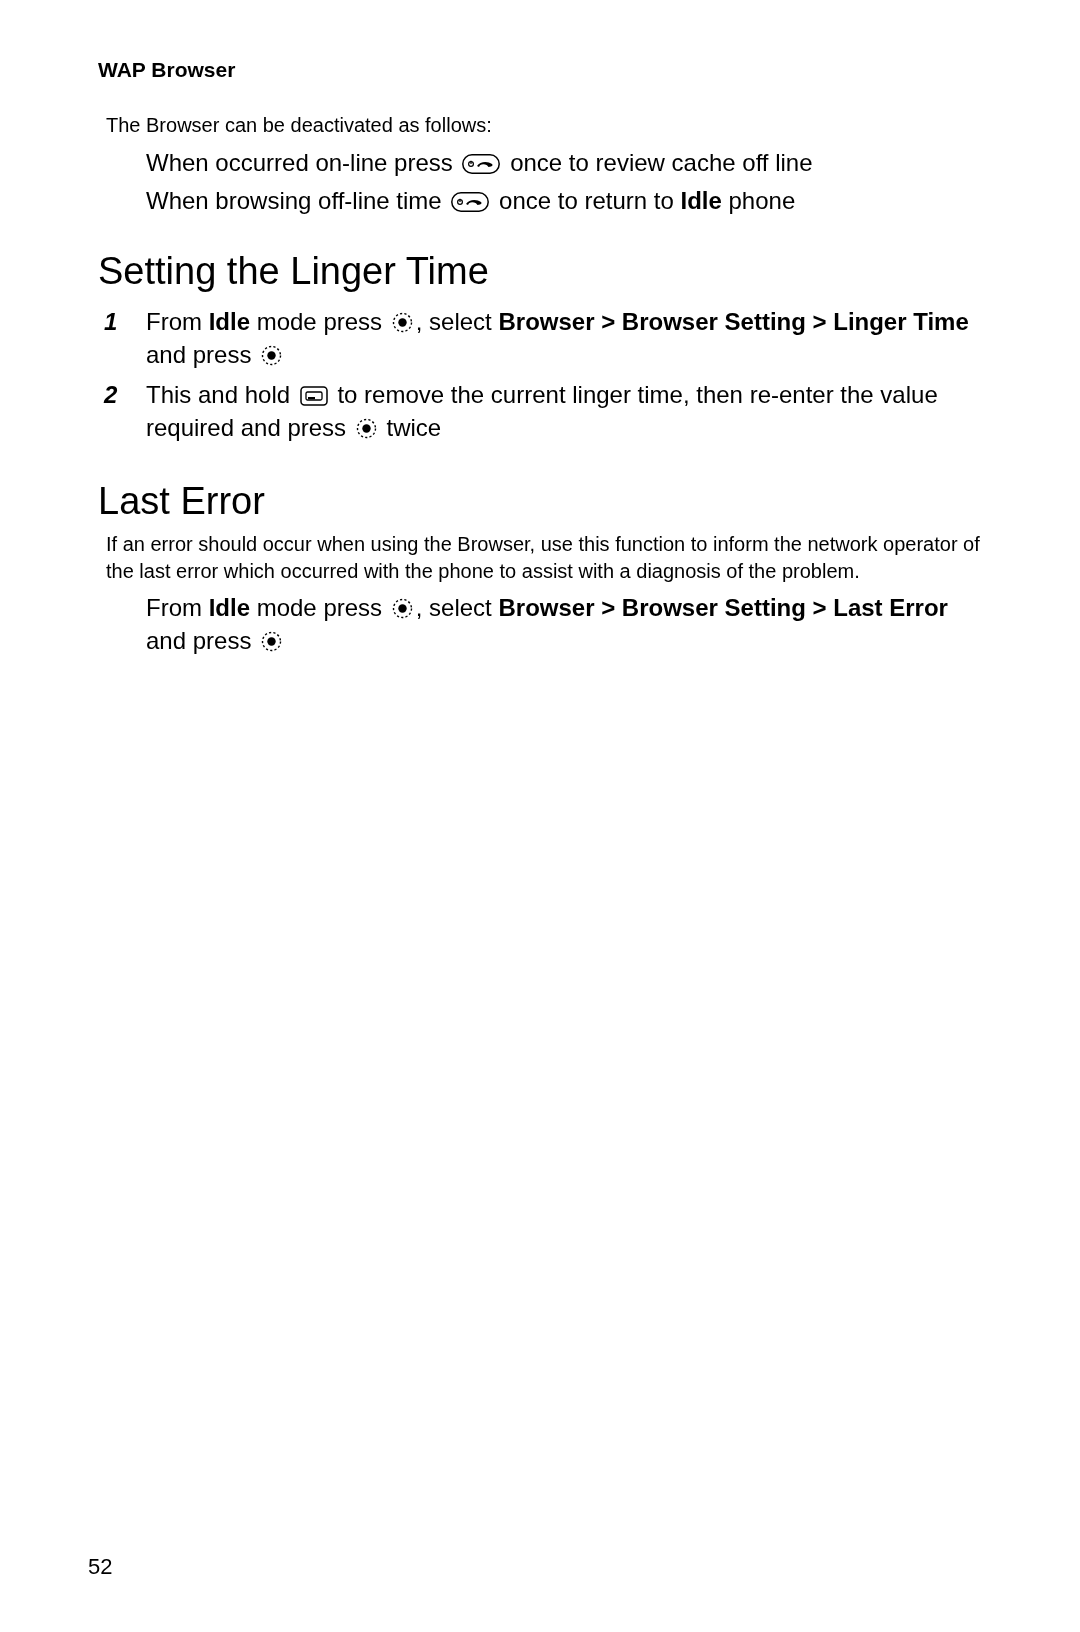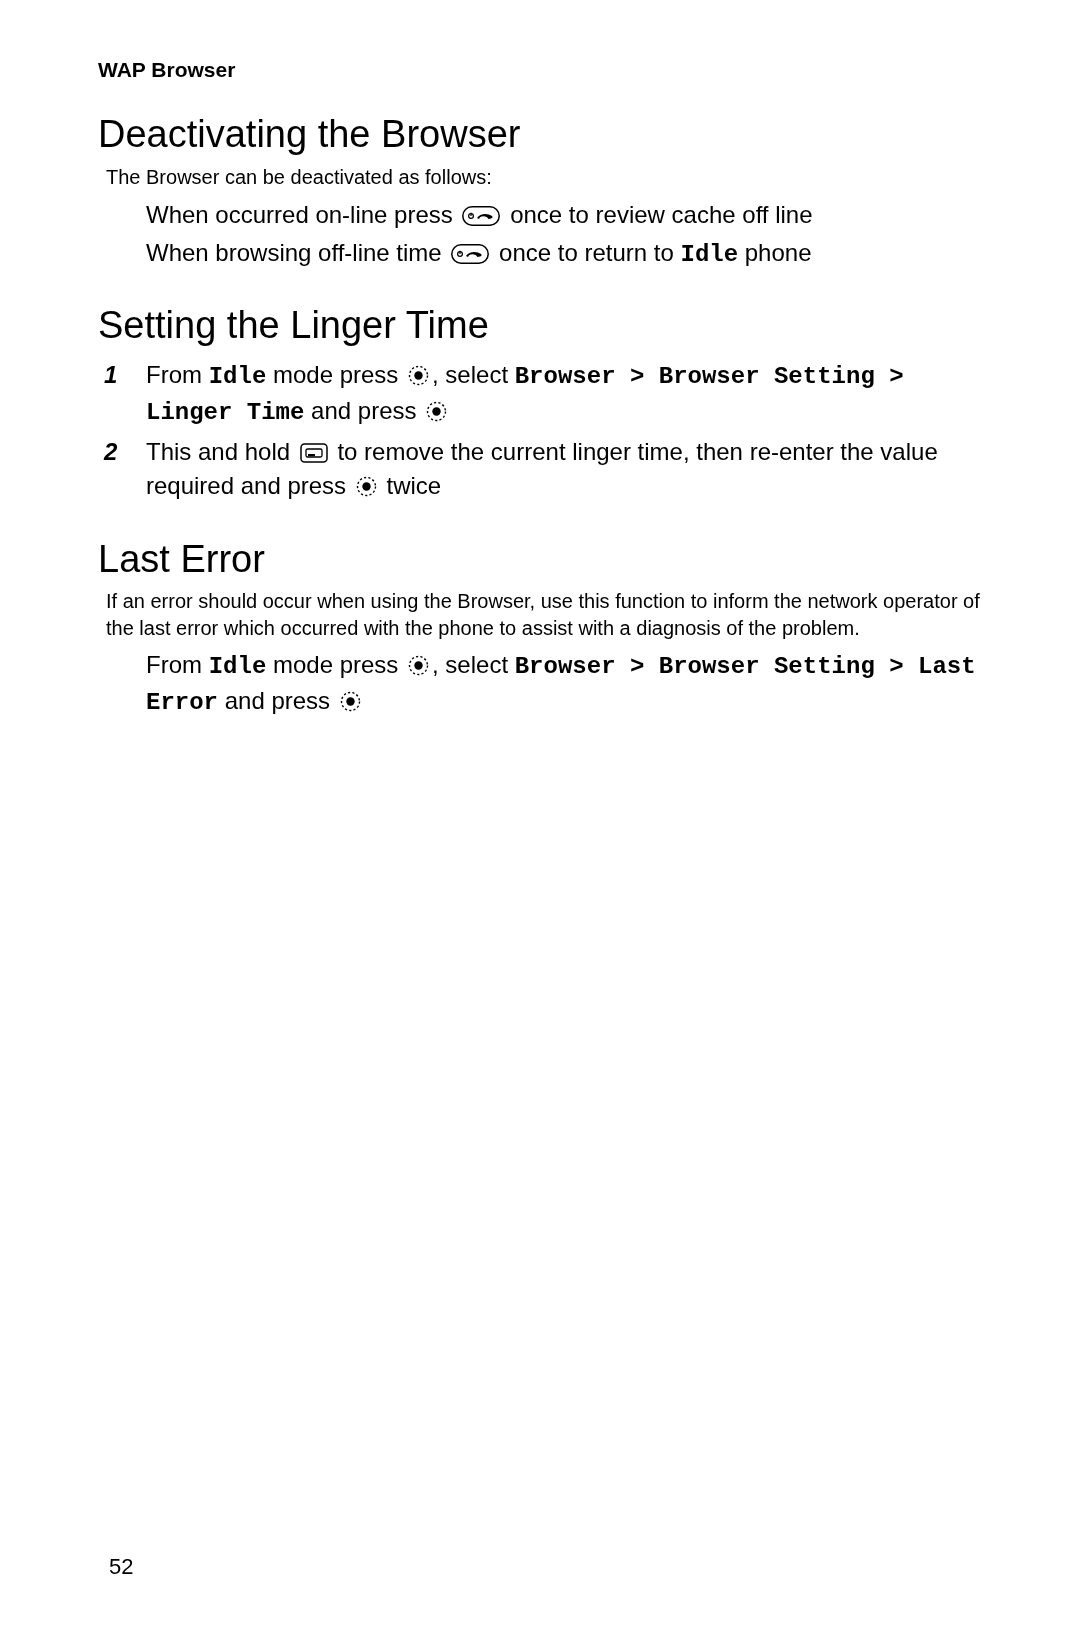--- a/index.html
+++ b/index.html
@@ -58,50 +58,49 @@
   ol.steps li .num {
     flex: 0 0 48px;
     font-style: italic;
     font-weight: 700;
     text-align: left;
     padding-left: 6px;
   }
   ol.steps li .step-body {
     flex: 1;
   }
-  .b { font-weight: 700; font-family: Liberation Mono, monospace; }
+  .b { font-weight: 700; }
   .section-gap { height: 28px; }
   .last-indent {
     margin-left: 48px;
     margin-top: 6px;
     font-size: 24px;
     line-height: 1.4;
   }
   .page-number {
     position: absolute;
-    left: 109px;
+    left: 88px;
     bottom: 52px;
     font-size: 22px;
   }
   
   .icon {
     display: inline-block;
     vertical-align: -3px;
     margin: 0 3px;
   }
   .icon svg { display: block; }
 </style>
 </head>
 <body>
 
 <div class="page">
 
   <div class="running-head">WAP Browser</div>
 
-  <h2 class="section-title">Deactivating the Browser</h2>
   <p class="body">The Browser can be deactivated as follows:</p>
   <div class="indent-block">
     <p class="indent-line">
       <span>When occurred on-line press </span>
       <span class="icon">
         <svg width="38" height="20" viewBox="0 0 38 20">
           <rect x="0.8" y="0.8" width="36.4" height="18.4" rx="9.2" fill="#fff" stroke="#000" stroke-width="1.5"></rect>
           <circle cx="9" cy="10" r="2.4" fill="none" stroke="#000" stroke-width="1.2"></circle>
           <line x1="9" y1="6.8" x2="9" y2="10" stroke="#000" stroke-width="1.2"></line>
           <path d="M15 12 C18 7, 26 7, 30 10 C31 10.8, 30.5 12.2, 29 12.5 L26.5 13 L25 11.2 C22.5 10, 20 10, 18 11.2 L17 13 L15 12 Z" fill="#000"></path>

